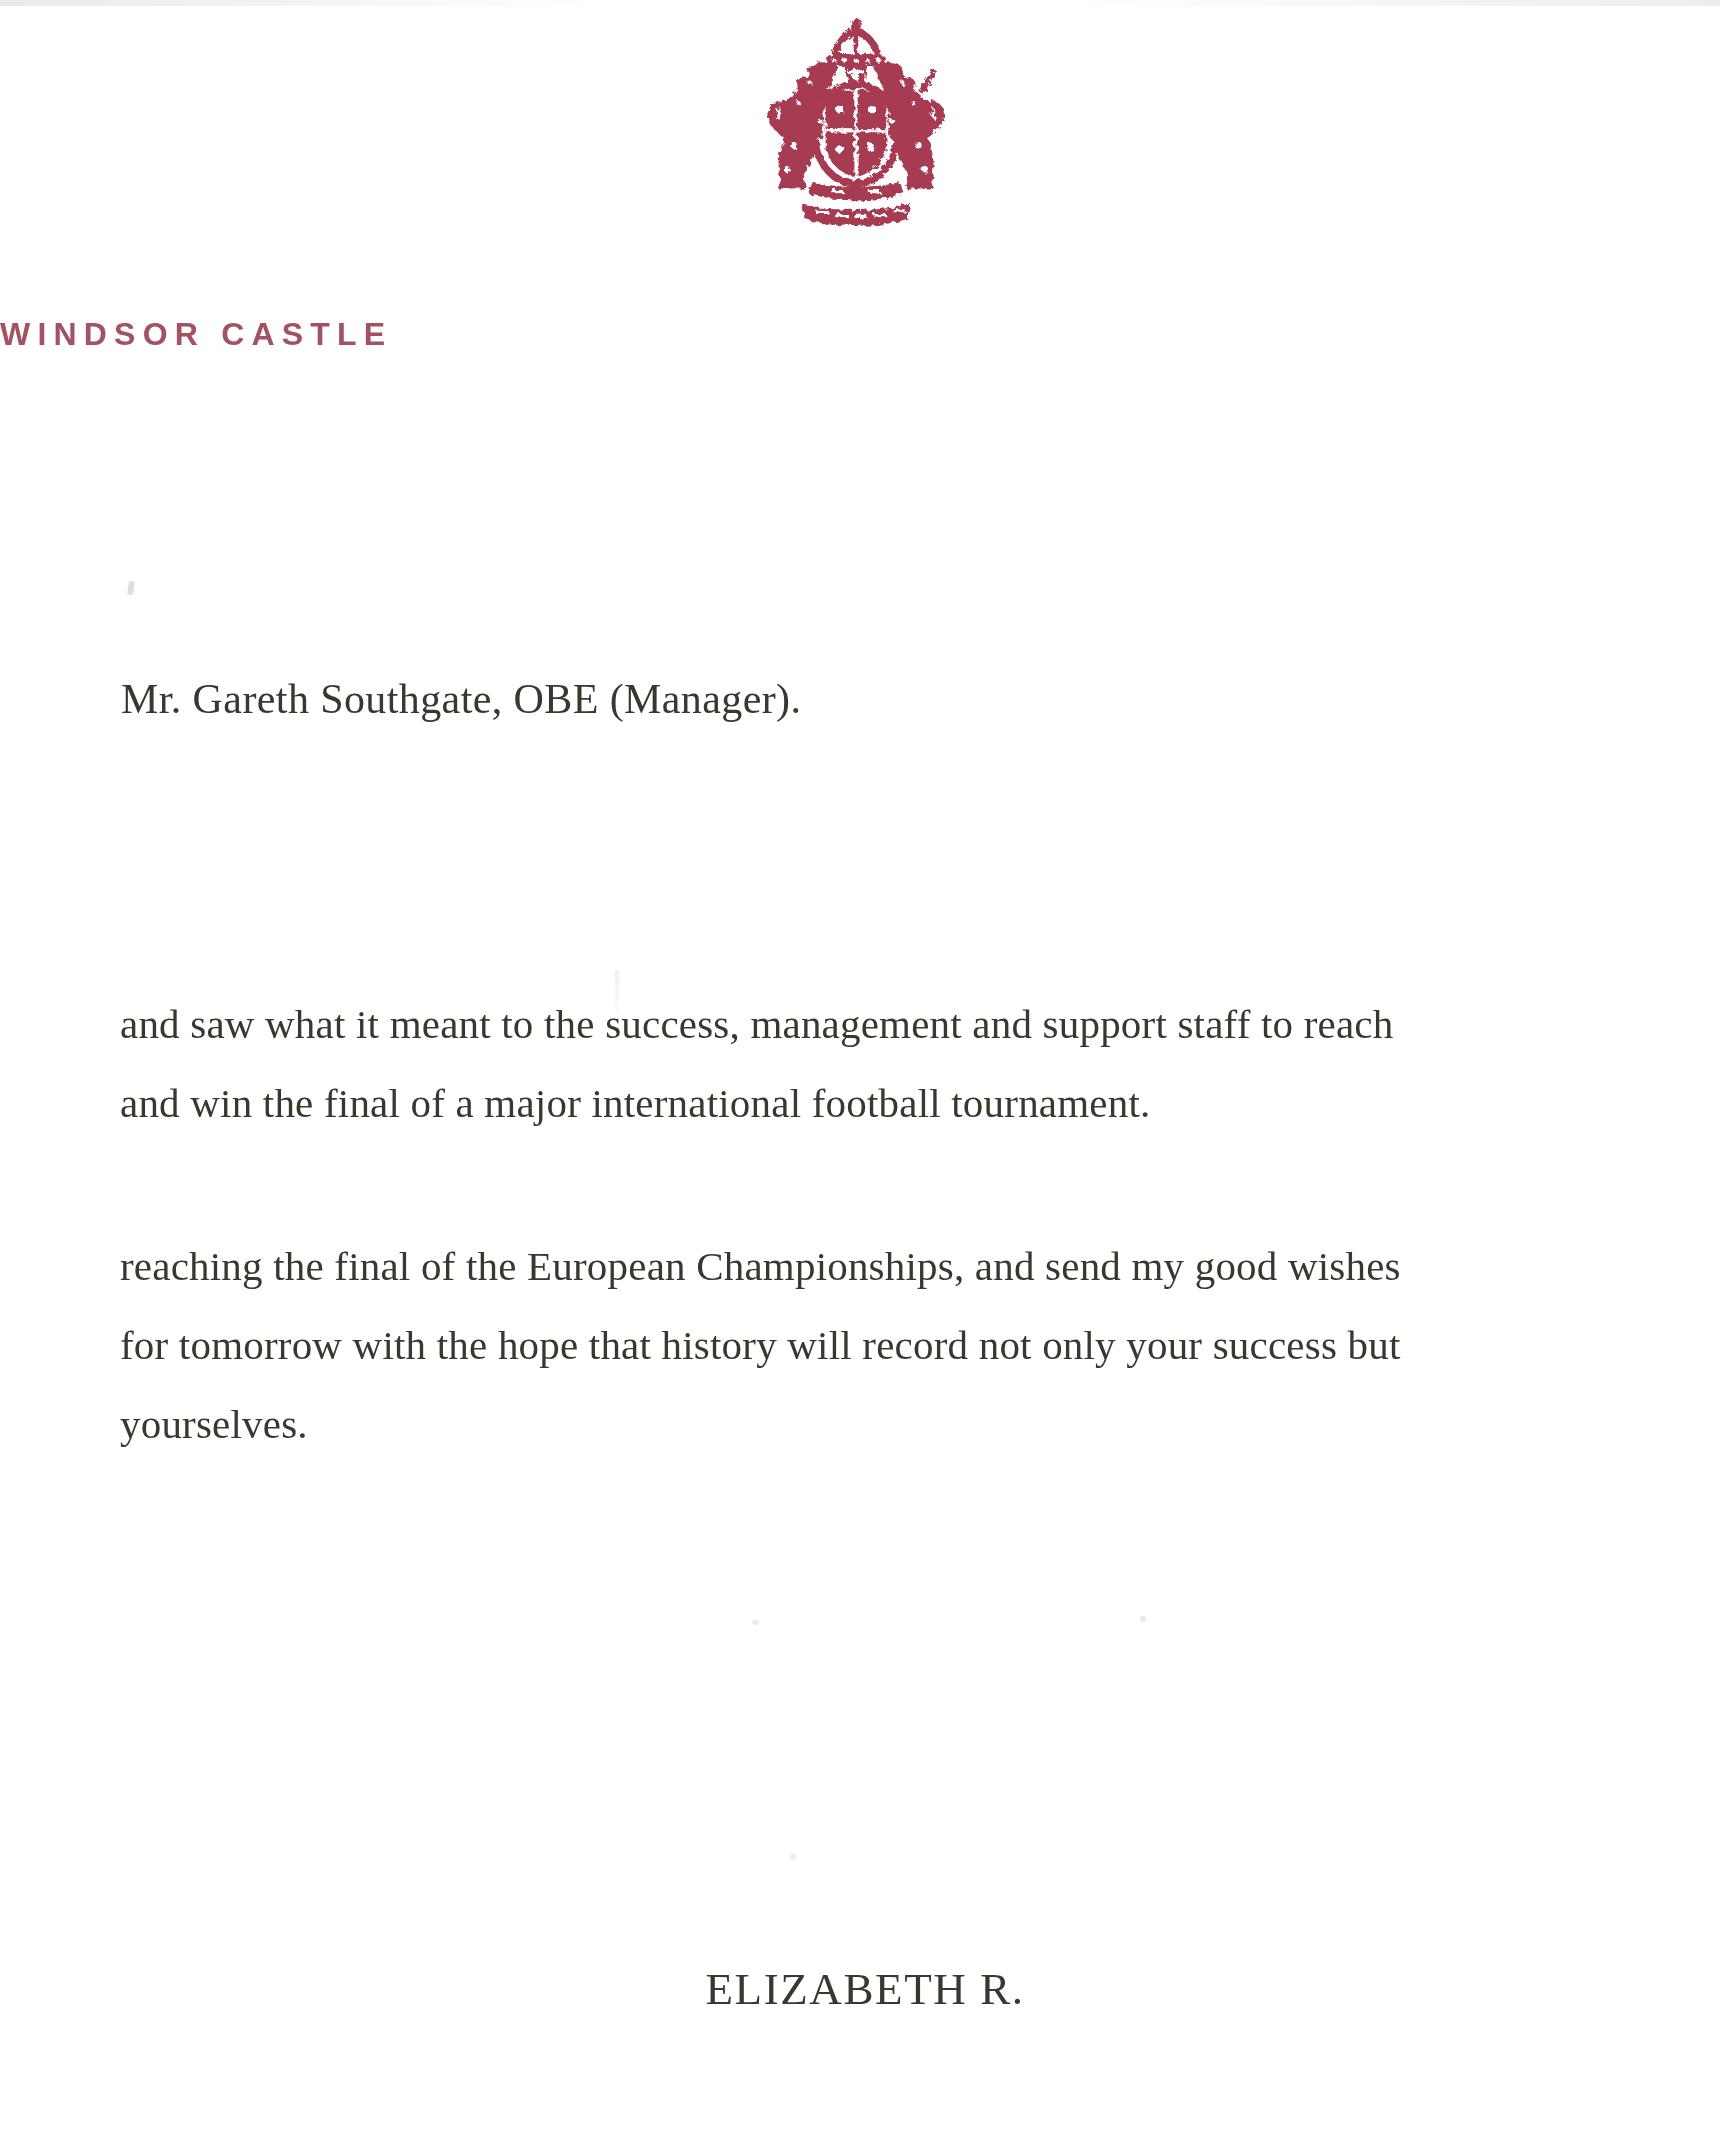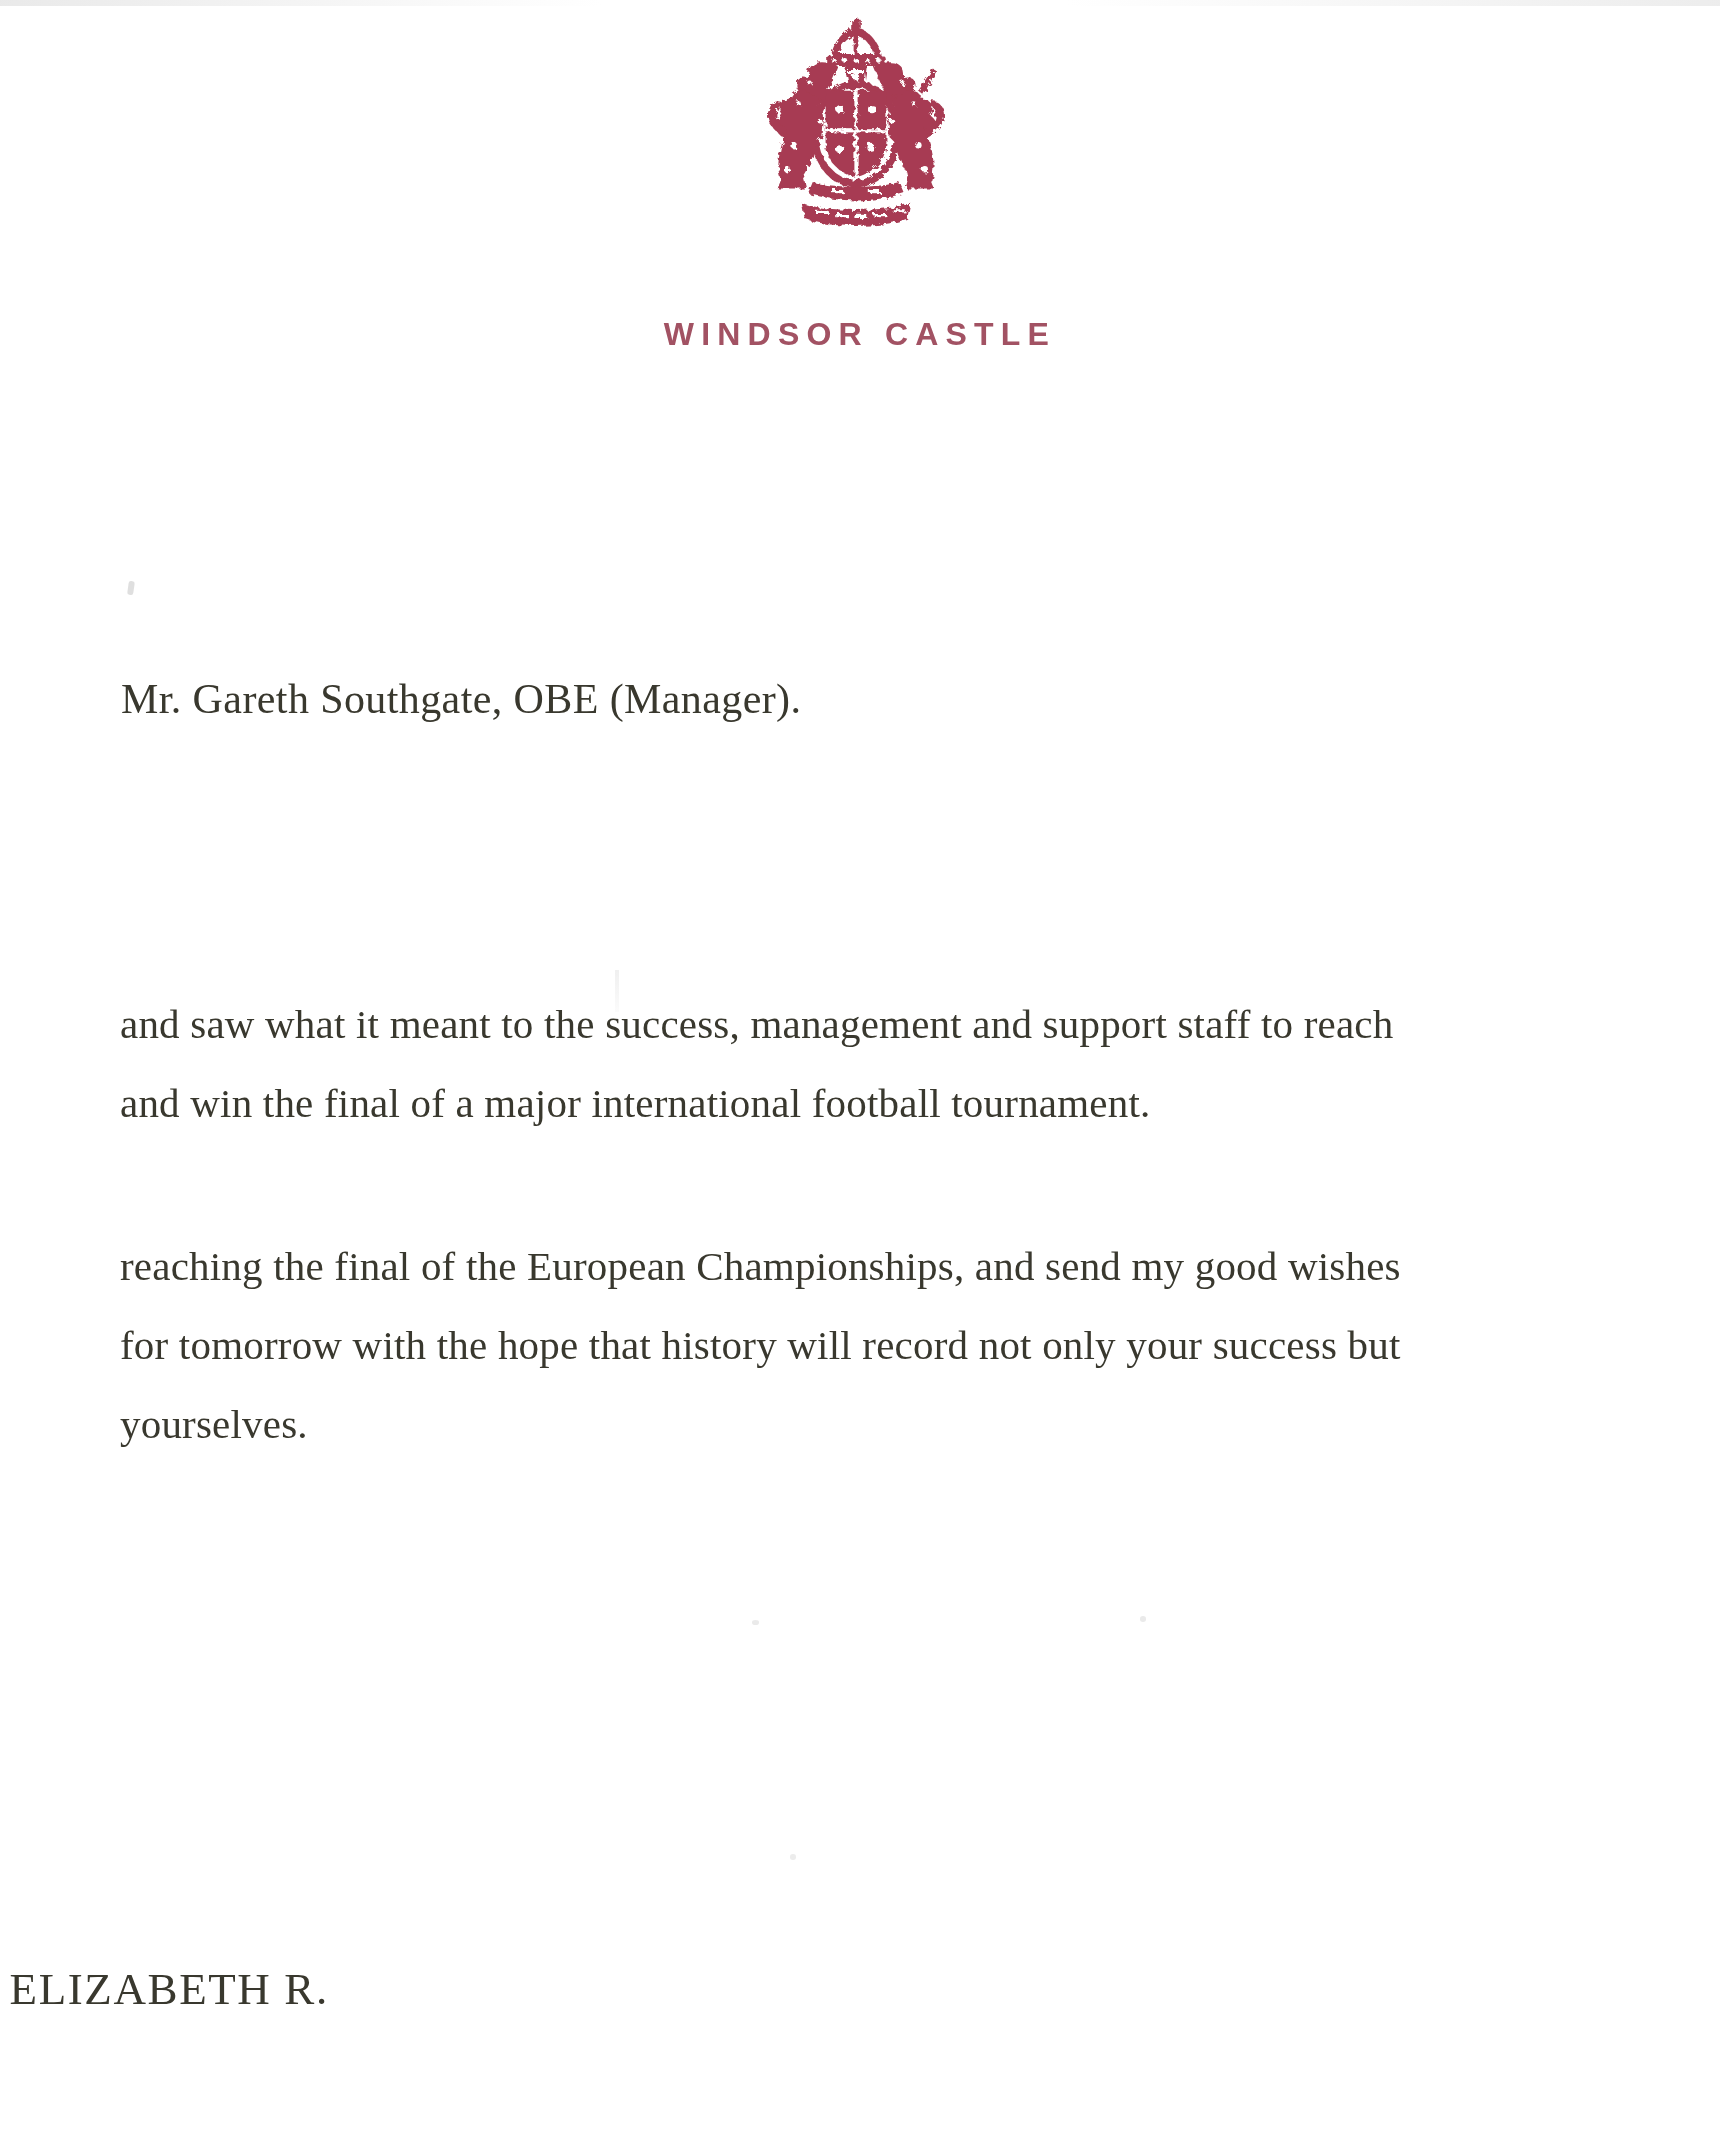--- a/index.html
+++ b/index.html
@@ -15,21 +15,20 @@
   .scan-edge {
     position: absolute; left: 0; top: 0; width: 1720px; height: 5.6px;
     background: linear-gradient(to right, #cfcfcf 0%, #ffffff 35%, #ffffff 62%, #d6d6d6 100%);
     opacity: 0.45;
   }
   .crest {
     position: absolute; left: 736px; top: 16px; width: 240px; height: 236px;
   }
   .letterhead-title {
     position: absolute; left: 0; top: 318px; width: 1720px;
-    text-align: center;
     font-family: "Liberation Sans", "DejaVu Sans", sans-serif;
     font-weight: bold;
     font-size: 32px;
     line-height: 1;
     letter-spacing: 7.2px;
     color: #a25263;
   }
   .recipient {
     position: absolute; left: 121px; top: 678px;
     font-size: 42px; line-height: 1; letter-spacing: 0.4px;
@@ -40,20 +39,21 @@
   }
   .line {
     height: 79px; line-height: 79px;
     font-size: 41px; letter-spacing: 0.2px;
     white-space: nowrap;
   }
   .indent { padding-left: 122px; }
   .para-2 { margin-top: 84px; }
   .signature {
     position: absolute; left: 9.6px; top: 1967px; width: 1711px;
+    text-align: center;
     font-size: 45px; line-height: 1; letter-spacing: 1.6px;
   }
   
   .artifact { position: absolute; background: #b9b9b9; }
   .a-mark1 { left: 128px; top: 581px; width: 5.6px; height: 13.6px; border-radius: 2.4px; opacity: 0.45; transform: rotate(8deg); }
   .a-sliver { left: 615px; top: 970px; width: 4px; height: 42px; opacity: 0.30;
               background: linear-gradient(to bottom, #cccccc, #f2f2f2); }
   .a-dot1 { left: 752px; top: 1620px; width: 7.2px; height: 4.8px; border-radius: 50%; opacity: 0.30; }
   .a-dot2 { left: 1140px; top: 1616px; width: 5.6px; height: 5.6px; border-radius: 50%; opacity: 0.30; }
   .a-dot3 { left: 790px; top: 1854px; width: 5.6px; height: 5.6px; border-radius: 50%; opacity: 0.28; }

